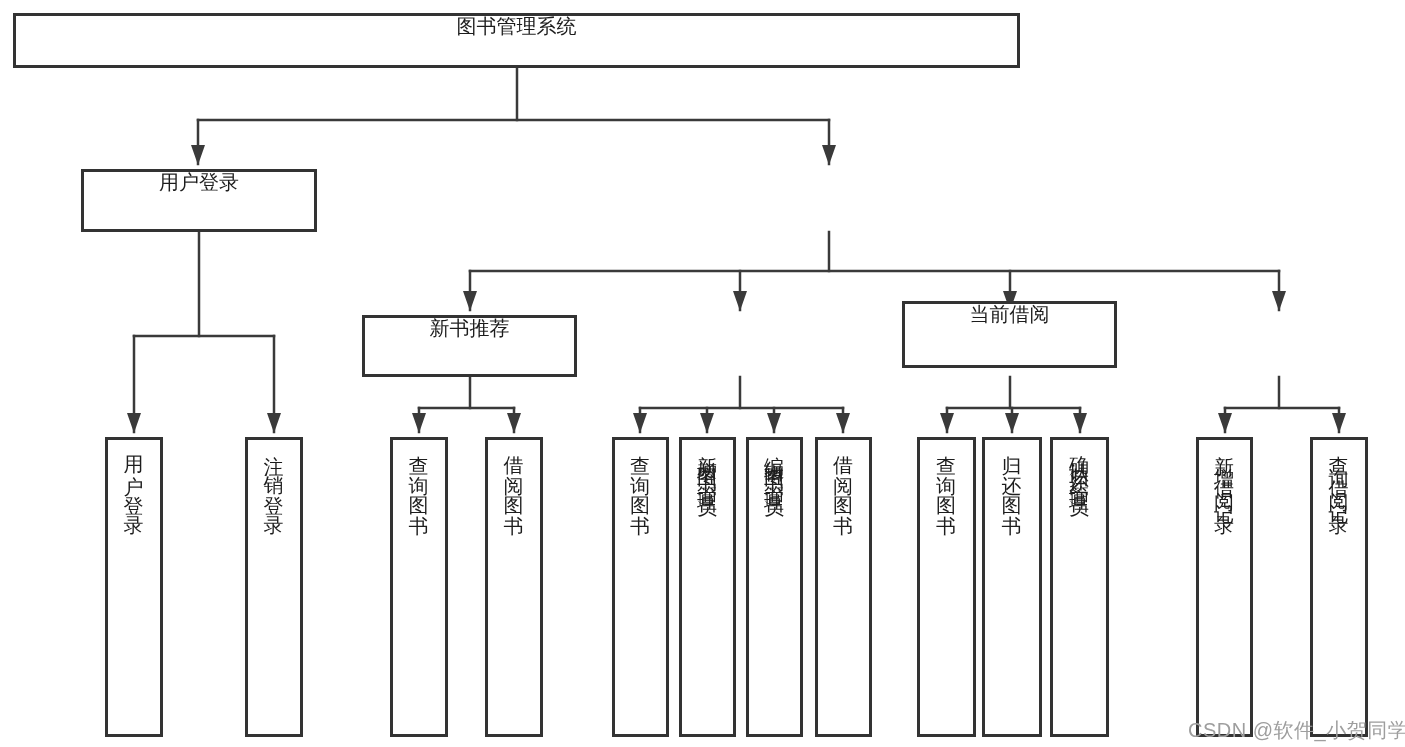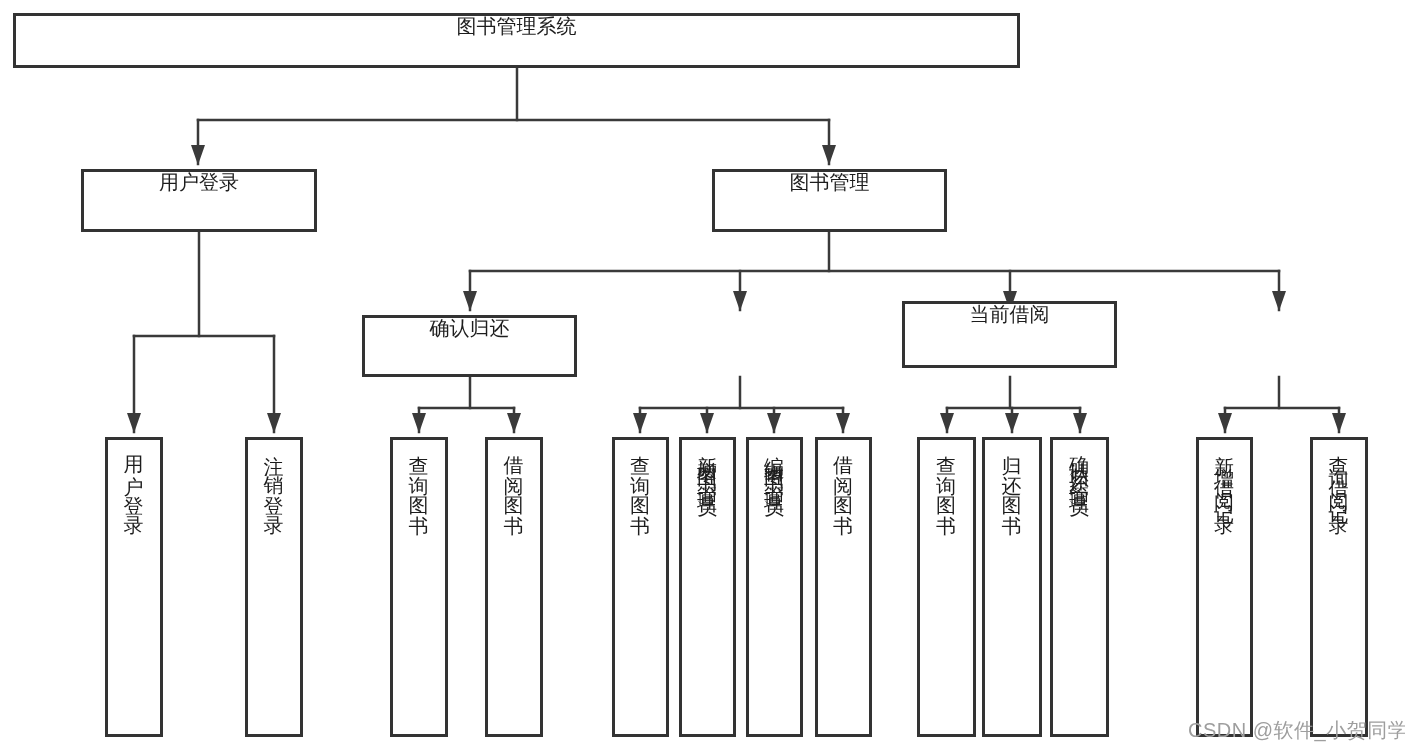--- a/index.html
+++ b/index.html
@@ -81,26 +81,23 @@
     </g>
   </svg>
 
   <div class="node root" style="left:13px;top:13px;width:1007px;height:55px">
     <span class="lbl">图书管理系统</span>
   </div>
 
   <div class="node" style="left:81px;top:169px;width:236px;height:63px">
     <span class="lbl">用户登录</span>
   </div>
-  <div class="node" style="left:712px;top:169px;width:235px;height:63px">
-    <span class="lbl">图书管理</span>
-  </div>
 
   <div class="node" style="left:362px;top:315px;width:215px;height:62px">
-    <span class="lbl">确认归还</span>
+    <span class="lbl">新书推荐</span>
   </div>
   <div class="node" style="left:902px;top:301px;width:215px;height:67px">
     <span class="lbl">当前借阅</span>
   </div>
 
   <div class="node leaf v-wide" style="left:105px;top:437px;width:58px;height:300px">
     <span class="lbl">用户登录</span>
   </div>
   <div class="node leaf v-wide" style="left:245px;top:437px;width:58px;height:300px">
     <span class="lbl">注销登录</span>

